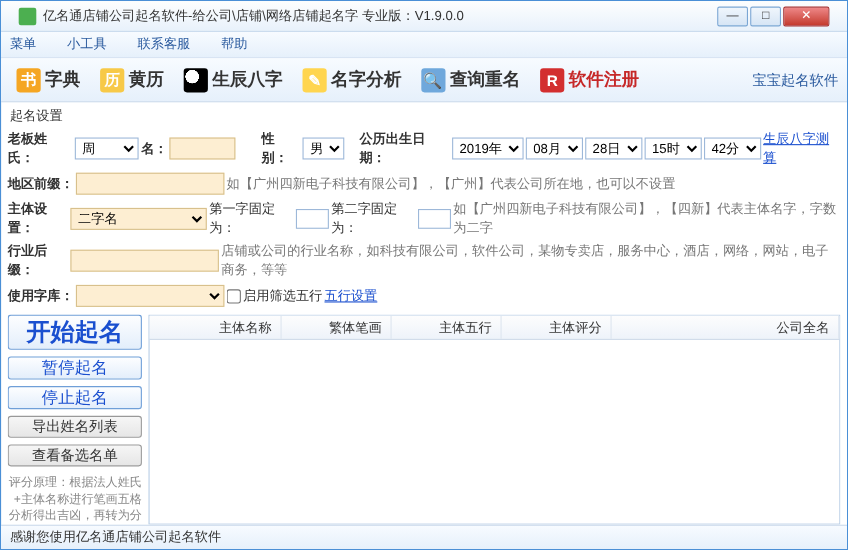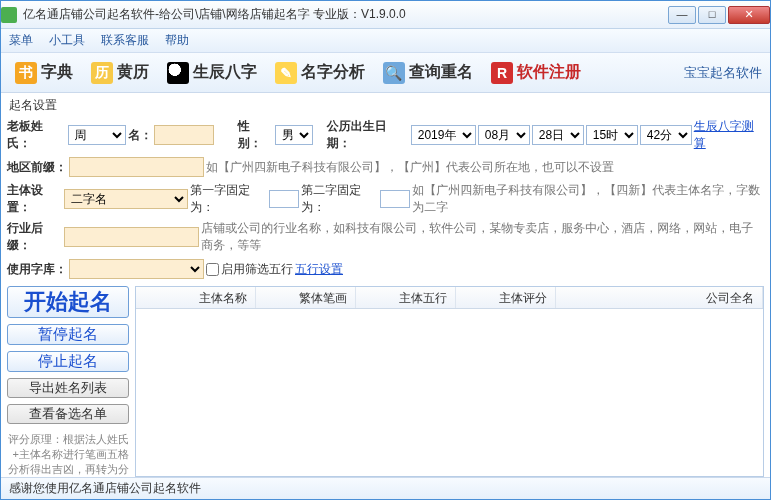--- a/index.html
+++ b/index.html
@@ -1,24 +1,24 @@
 <!DOCTYPE html>
 <html><head>
 <meta charset="utf-8">
 <style>
 * { box-sizing: border-box; margin: 0; padding: 0; }
 body { font-family: "Microsoft YaHei", SimSun, sans-serif; font-size: 12px; background: #fff; width: 771px; height: 500px; overflow: hidden; }
 .window { border: 1px solid #4a8fd6; width: 771px; height: 500px; display: flex; flex-direction: column; }
-.titlebar { background: linear-gradient(#fdfefe, #e8f1fb); height: 28px; display: flex; align-items: center; padding: 0 0; border-bottom: 1px solid #c0d4ea; }
+.titlebar { background: linear-gradient(#fdfefe, #e8f1fb); height: 28px; display: flex; align-items: center; padding: 0 16px; border-bottom: 1px solid #c0d4ea; }
 .titlebar .icon { width: 16px; height: 16px; background: #4caf50; margin-right: 6px; border-radius: 2px; }
 .titlebar .title { flex: 1; color: #333; font-size: 12px; }
 .winbtns { display: flex; gap: 2px; }
 .winbtn { width: 28px; height: 18px; border: 1px solid #7aa6d4; background: linear-gradient(#f0f6fc,#d6e5f5); border-radius: 2px; text-align: center; line-height: 14px; font-size: 11px; color: #333; cursor: pointer; }
 .winbtn.close { background: linear-gradient(#e88,#c43a2e); color: #fff; border-color: #a33; width: 42px; }
-.menubar { background: linear-gradient(#f7fbff,#e6f0fb); height: 24px; display: flex; align-items: center; padding: 0 8px; gap: 16px; color: #2a5a9e; border-bottom: 1px solid #d0def0; }
+.menubar { background: linear-gradient(#f7fbff,#e6f0fb); height: 24px; display: flex; align-items: center; padding: 0 8px; gap: 28px; color: #2a5a9e; border-bottom: 1px solid #d0def0; }
 .menubar span { cursor: pointer; }
 .toolbar { background: linear-gradient(#f7fbff,#e6f0fb); height: 40px; display: flex; align-items: center; padding: 0 8px; gap: 6px; border-bottom: 1px solid #cad9ec; }
 .toolbtn { display: flex; align-items: center; gap: 4px; padding: 2px 6px; border-radius: 3px; cursor: pointer; font-size: 16px; font-weight: bold; color: #333; }
 .toolbtn .ticon { width: 22px; height: 22px; border-radius: 3px; display: flex; align-items: center; justify-content: center; font-size: 14px; color: #fff; }
 .ic-dict { background: #f5a623; }
 .ic-cal { background: #f7c948; }
 .ic-yy { background: radial-gradient(circle at 35% 35%, #fff 30%, #000 31%); border-radius: 50%; }
 .ic-note { background: #ffd54f; }
 .ic-search { background: #6fa8dc; }
 .ic-reg { background: #d32f2f; border-radius: 50%; font-weight: bold; }

